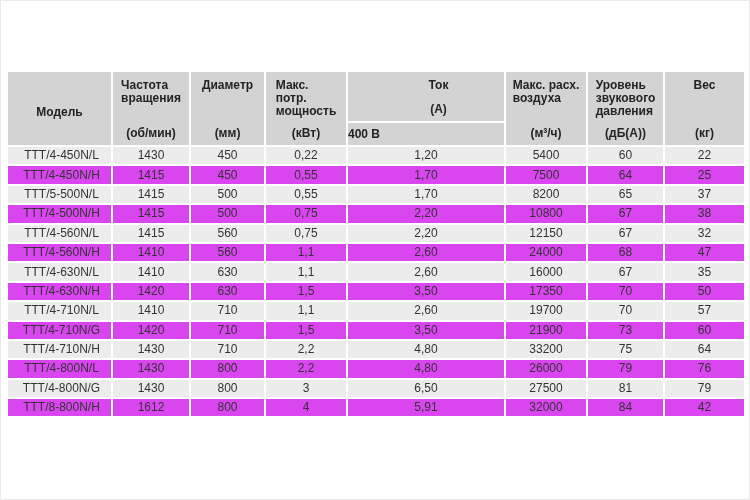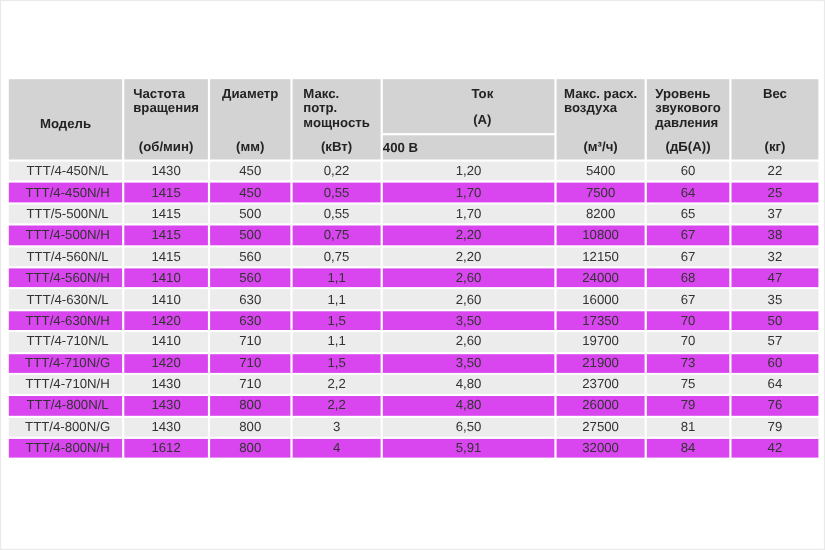--- a/index.html
+++ b/index.html
@@ -253,21 +253,21 @@
           <td>21900</td>
           <td>73</td>
           <td>60</td>
         </tr>
         <tr class="light">
           <td class="model">TTT/4-710N/H</td>
           <td>1430</td>
           <td>710</td>
           <td>2,2</td>
           <td>4,80</td>
-          <td>23700</td>
+          <td>33200</td>
           <td>75</td>
           <td>64</td>
         </tr>
         <tr class="dark">
           <td class="model">TTT/4-800N/L</td>
           <td>1430</td>
           <td>800</td>
           <td>2,2</td>
           <td>4,80</td>
           <td>26000</td>
@@ -278,21 +278,21 @@
           <td class="model">TTT/4-800N/G</td>
           <td>1430</td>
           <td>800</td>
           <td>3</td>
           <td>6,50</td>
           <td>27500</td>
           <td>81</td>
           <td>79</td>
         </tr>
         <tr class="dark">
-          <td class="model">TTT/4-800N/H</td>
+          <td class="model">TTT/8-800N/H</td>
           <td>1612</td>
           <td>800</td>
           <td>4</td>
           <td>5,91</td>
           <td>32000</td>
           <td>84</td>
           <td>42</td>
         </tr>
       </tbody>
   </table>

